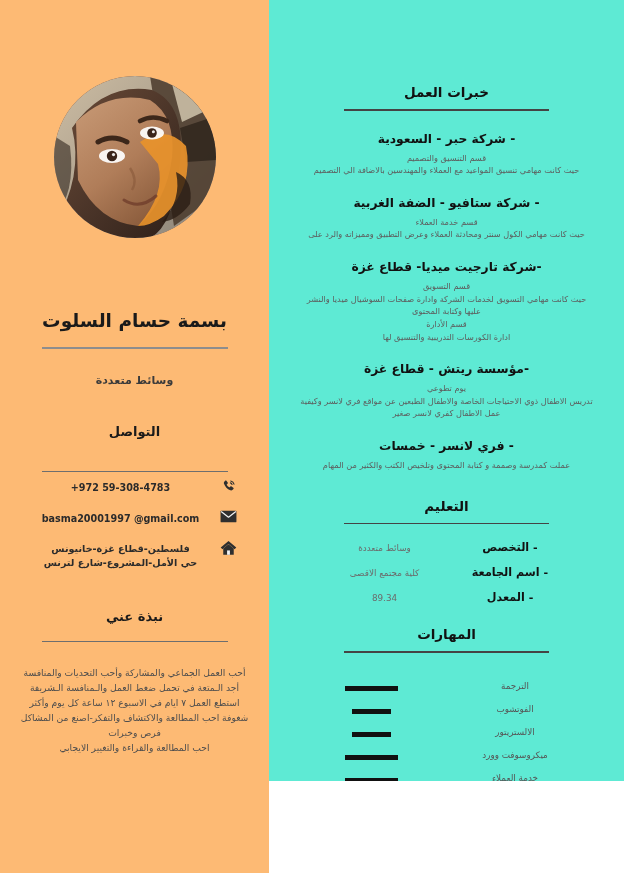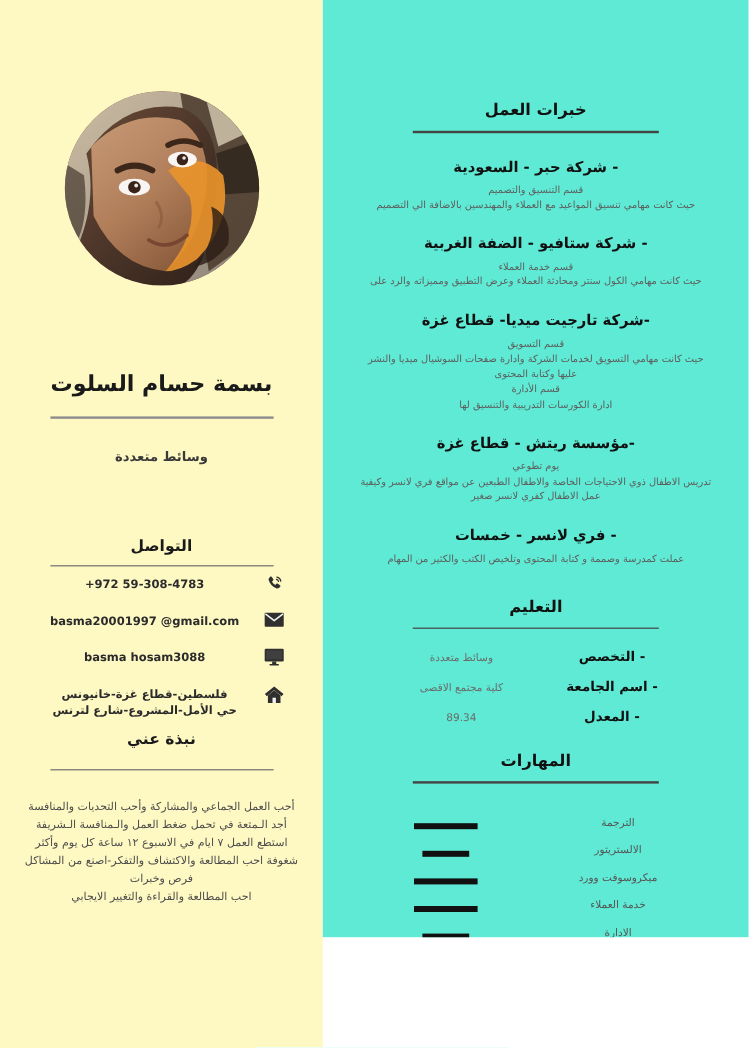--- a/index.html
+++ b/index.html
@@ -13,21 +13,21 @@
     width:624px; height:873px;
     display:flex;
     flex-direction:row-reverse;
     overflow:hidden;
     background:#ffffff;
   }
 
   
   .side-col {
     width:269px; height:873px;
-    background:#fef9c3;
+    background:#fdba74;
     position:relative;
     flex:0 0 269px;
     text-align:center;
   }
   .photo-wrap {
     position:absolute;
     left:50%; transform:translateX(-50%);
     top:76px;
     width:162px; height:162px;
   }
@@ -56,21 +56,21 @@
   }
 
   .side-heading {
     position:absolute; left:0; right:0;
     font-size:13px; font-weight:bold; color:#1a1a1a;
   }
   .side-rule {
     position:absolute; left:50%; transform:translateX(-50%);
     width:186px; height:1.4px; background:#6e6e6e;
   }
-  #contact-heading { top:448px;text-align:center; }
+  #contact-heading { top:424px;text-align:center; }
   #contact-rule    { top:471px; }
   #about-heading   { top:609px; }
   #about-rule      { top:641px; }
 
   .contact-list {
     position:absolute; top:478px; left:0; right:0;
     padding:0 24px;
   }
   .contact-row {
     display:flex; flex-direction:row;
@@ -250,31 +250,20 @@
       <div class="contact-row">
         <span class="c-icon">
           <svg width="17" height="13" viewBox="0 0 24 18" aria-hidden="true">
             <rect x="0.8" y="0.8" width="22.4" height="16.4" rx="1.2" fill="#2f2f2f"></rect>
             <path d="M1.6 2 L12 10 L22.4 2" stroke="#f2f2f2" stroke-width="1.8" fill="none" stroke-linejoin="round"></path>
           </svg>
         </span>
         <span class="c-text ltr">basma20001997 @gmail.com</span>
       </div>
 
-      <div class="contact-row">
-        <span class="c-icon">
-          <svg width="17" height="15" viewBox="0 0 24 21" aria-hidden="true">
-            <rect x="0.8" y="0.8" width="22.4" height="15" rx="1.4" fill="#2f2f2f"></rect>
-            <rect x="2.6" y="2.6" width="18.8" height="10.6" fill="#3f3f3f"></rect>
-            <rect x="9.6" y="15.8" width="4.8" height="3.4" fill="#2f2f2f"></rect>
-            <rect x="6.4" y="18.6" width="11.2" height="1.8" rx="0.8" fill="#2f2f2f"></rect>
-          </svg>
-        </span>
-        <span class="c-text ltr">basma hosam3088</span>
-      </div>
 
       <div class="contact-row">
         <span class="c-icon">
           <svg width="17" height="16" viewBox="0 0 24 22" fill="#2f2f2f" aria-hidden="true">
             <path d="M12 1.2 L23 10.2 L20.6 12.6 L12 5.3 L3.4 12.6 L1 10.2 Z"></path>
             <path d="M4.6 11.8 L12 5.6 L19.4 11.8 V20.6 H4.6 Z"></path>
             <rect x="10" y="14.4" width="4" height="6.2" fill="#f2f2f2"></rect>
           </svg>
         </span>
         <span class="c-text" style="white-space:pre-line">فلسطين-قطاع غزة-خانيونس
@@ -366,20 +355,26 @@
       <div class="sec-rule"></div>
 
       <div class="skill-rows" id="skill-rows">
           <div class="skill-row">
             <div class="skill-name">الترجمة</div>
             <div class="skill-bar-cell">
               <div class="skill-bar" style="width: 53px;"></div>
             </div>
           </div>
           <div class="skill-row">
+            <div class="skill-name">الفوتشوب</div>
+            <div class="skill-bar-cell">
+              <div class="skill-bar" style="width: 39px;"></div>
+            </div>
+          </div>
+          <div class="skill-row">
             <div class="skill-name">الالستريتور</div>
             <div class="skill-bar-cell">
               <div class="skill-bar" style="width: 39px;"></div>
             </div>
           </div>
           <div class="skill-row">
             <div class="skill-name">ميكروسوفت وورد</div>
             <div class="skill-bar-cell">
               <div class="skill-bar" style="width: 53px;"></div>
             </div>

